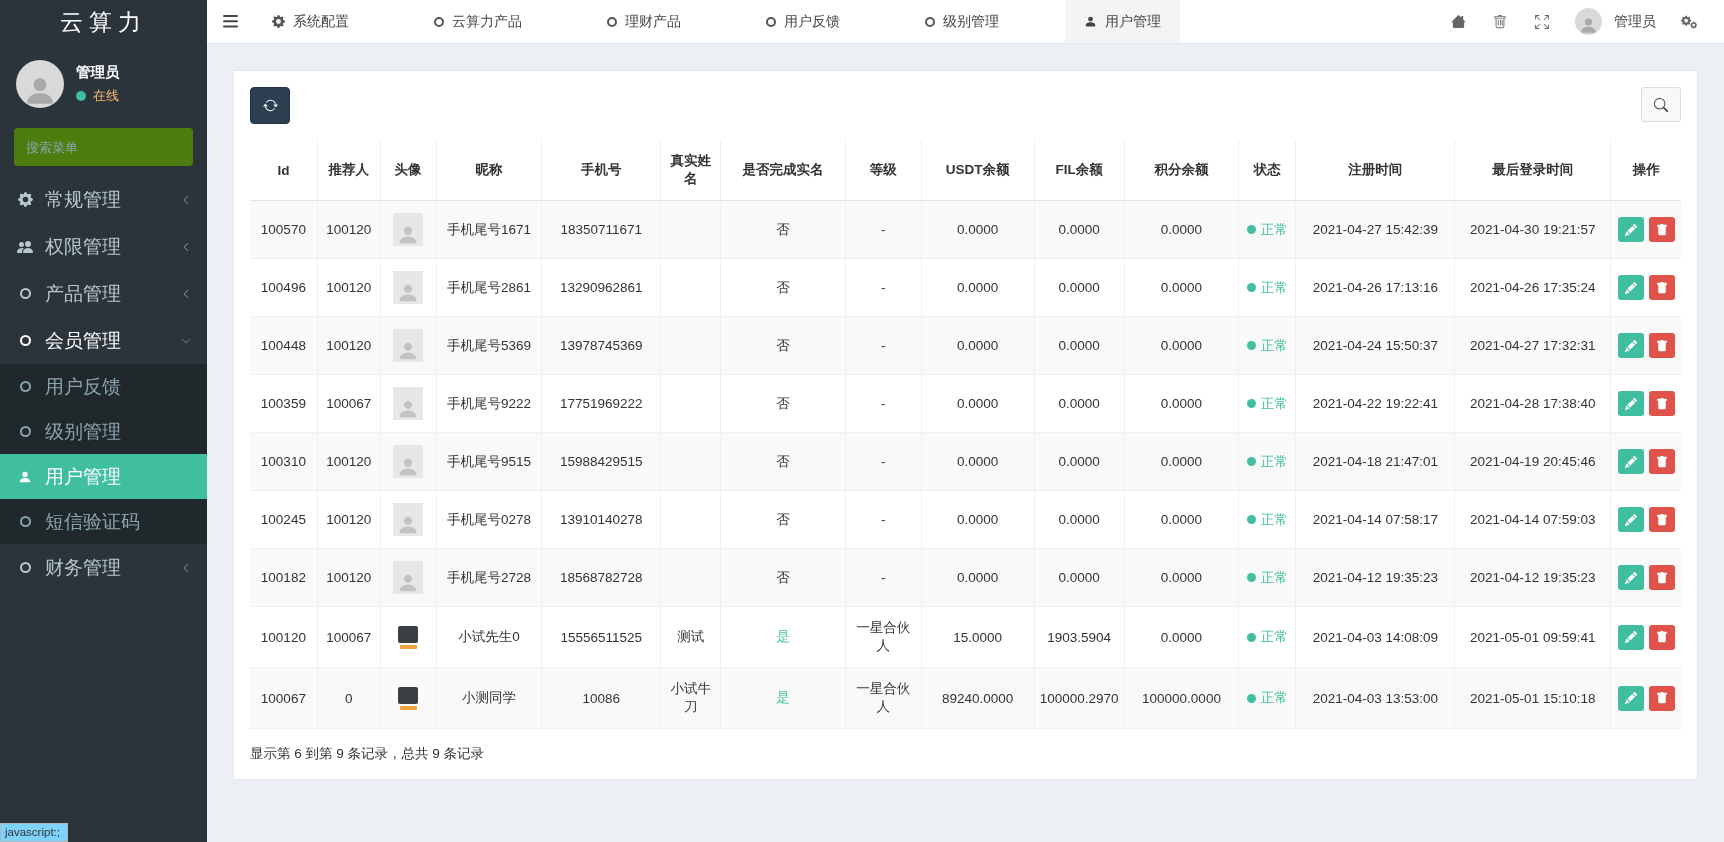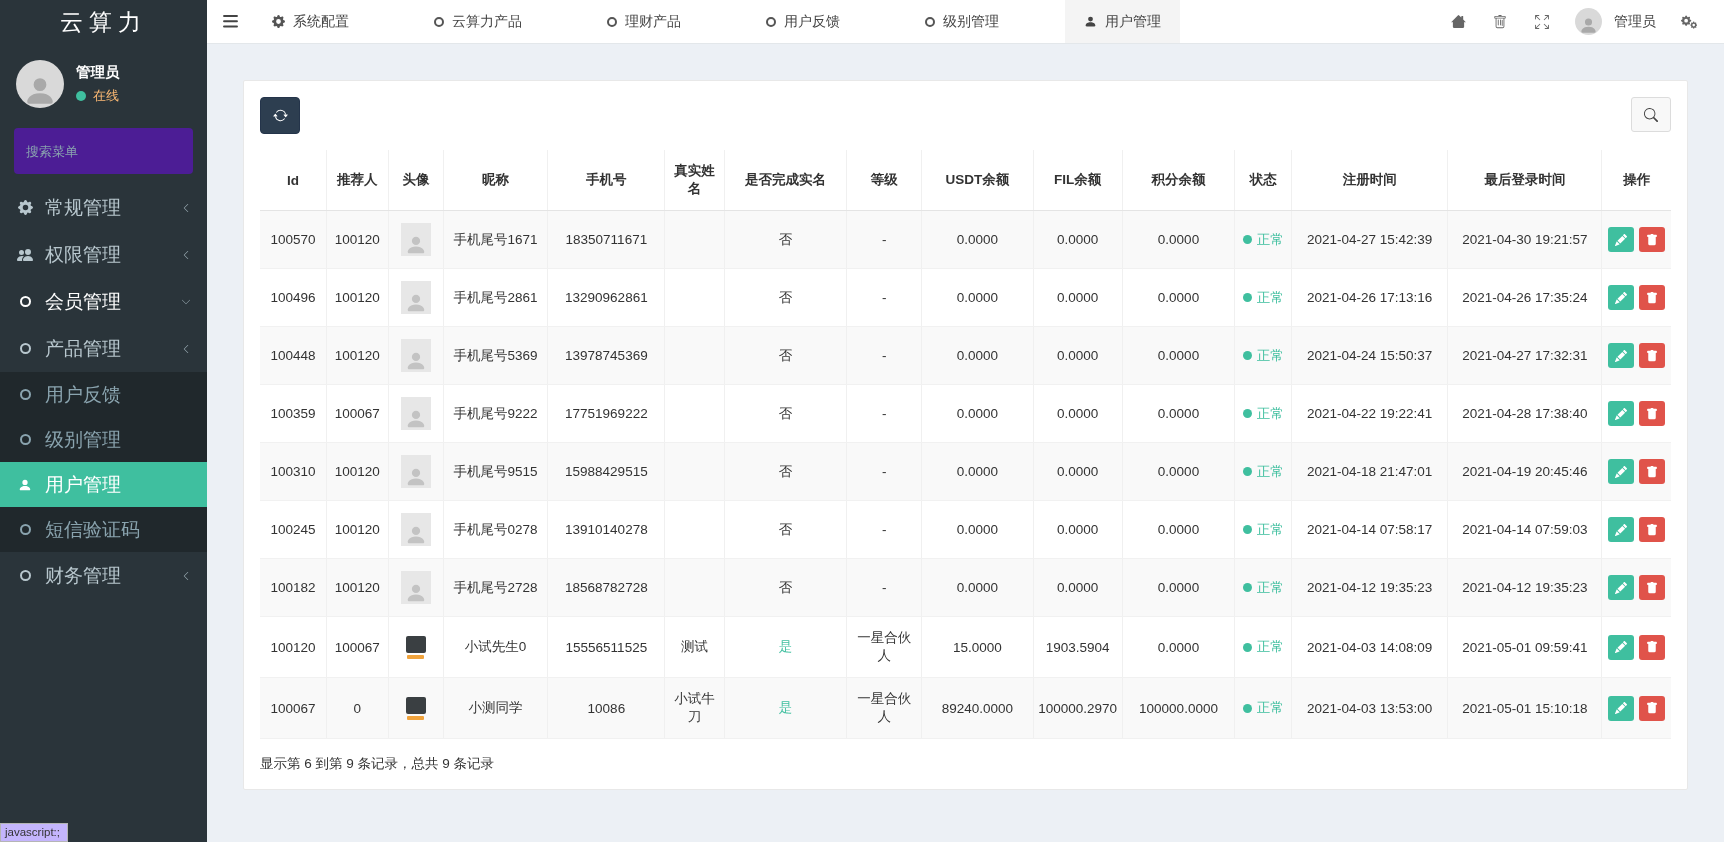--- a/index.html
+++ b/index.html
@@ -16,21 +16,21 @@
           color:#fff; font-size:23px; letter-spacing:6px; background:#2a343a; }
   .user-panel { display:flex; align-items:center; gap:12px; padding:16px 14px 12px 16px; }
   .user-avatar { width:48px; height:48px; border-radius:50%; background:#d9d9d9; overflow:hidden;
                  display:flex; align-items:flex-end; justify-content:center; flex:0 0 48px; }
   .user-avatar svg { width:34px; height:34px; color:#a9a9a9; }
   .user-meta { display:flex; flex-direction:column; gap:5px; }
   .user-name { color:#fff; font-weight:bold; font-size:14.5px; }
   .user-status { color:#fdba74; font-size:13px; display:flex; align-items:center; gap:7px; }
   .online-dot { width:10px; height:10px; border-radius:50%; background:#3fbf9f; display:inline-block; }
 
-  .sidebar-search { margin:8px 14px 10px 14px; display:flex; background:#4c1d95; border-radius:4px; height:46px; overflow:hidden; }
+  .sidebar-search { margin:8px 14px 10px 14px; display:flex; background:#4d7c0f; border-radius:4px; height:38px; overflow:hidden; }
   .sidebar-search input { flex:1; background:transparent; border:none; outline:none;
                           color:#ccc; font-size:13px; padding:0 12px; font-family:inherit; }
   .sidebar-search input::placeholder { color:#8aa4af; }
 
   .menu { list-style:none; margin-top:6px; font-size:19px;font-family:Liberation Serif, serif; }
   .menu-item { display:flex; align-items:center; gap:11px; padding:0 16px; height:47px;
                color:#b8c7ce; cursor:pointer; }
   .menu-item .mi-icon { width:18px; display:flex; justify-content:center; }
   .menu-item .chev { margin-left:auto; color:#95a5ad; }
   .menu-item.open { color:#fff; }
@@ -49,21 +49,21 @@
   .nav-tab .circle-o { width:10px; height:10px; border-width:2px; color:#555; }
   .nav-right { margin-left:auto; display:flex; align-items:center; gap:4px; padding-right:16px; }
   .nav-icon-btn { width:38px; height:44px; display:flex; align-items:center; justify-content:center;
                   color:#666; background:transparent; border:none; cursor:pointer; }
   .nav-avatar { width:27px; height:27px; border-radius:50%; background:#d9d9d9; overflow:hidden;
                 display:flex; align-items:flex-end; justify-content:center; margin-left:10px; }
   .nav-avatar svg { width:19px; height:19px; color:#a9a9a9; }
   .nav-user-label { font-size:14px; color:#444; padding:0 10px 0 8px; cursor:pointer; }
 
   
-  .content { position:absolute; left:207px; top:44px; right:0; bottom:0; background:#ecf0f5; padding:36px; overflow:hidden;border-radius:31px; }
+  .content { position:absolute; left:207px; top:44px; right:0; bottom:0; background:#ecf0f5; padding:26px; overflow:hidden;border-radius:31px; }
   .card { background:#fff; border:1px solid #e8e8e8; border-radius:2px; padding:16px; min-height:535px; }
   .toolbar { display:flex; justify-content:space-between; align-items:flex-start; margin-bottom:16px; }
   .btn-refresh { width:40px; height:37px; background:#2d3e50; border:1px solid #24344a; border-radius:4px;
                  color:#fff; display:flex; align-items:center; justify-content:center; cursor:pointer; }
   .btn-search-toggle { width:40px; height:35px; background:#f8f8f8; border:1px solid #dcdcdc; border-radius:3px;
                  color:#444; display:flex; align-items:center; justify-content:center; cursor:pointer; }
 
   table.users { width:100%; border-collapse:collapse; table-layout:fixed; font-size:13.5px; text-align:center; }
   table.users th { font-weight:bold; padding:12px 4px; border-bottom:1px solid #e4e4e4; color:#333; }
   table.users td { padding:12px 4px; border-bottom:1px solid #f1f1f1; word-break:break-all; }
@@ -81,21 +81,21 @@
   .avatar-photo .ph-cap { width:17px; height:4px; background:#f0a33c; border-radius:1px; margin:2px auto 0; }
 
   .actions-wrap { display:flex; gap:5px; justify-content:center; }
   .btn-edit, .btn-delete { width:26px; height:25px; border:none; border-radius:3px; color:#fff;
                display:flex; align-items:center; justify-content:center; cursor:pointer; }
   .btn-edit { background:#3fbf9f; }
   .btn-delete { background:#e0534a; }
 
   .table-summary { margin-top:16px; font-size:13.5px; color:#333; }
 
-  .status-tooltip { position:absolute; left:0; bottom:0; background:#c4b5fd; border:1px solid #b5b5b5;
+  .status-tooltip { position:absolute; left:0; bottom:0; background:#7dd3fc; border:1px solid #b5b5b5;
                     padding:2px 7px 3px 4px; font-size:11.5px; color:#333; z-index:30;margin-top:17px; }
 </style>
 </head>
 <body>
 
 <aside class="sidebar">
   <div class="logo">云算力</div>
 
   <div class="user-panel">
     <div class="user-avatar">
@@ -137,39 +137,39 @@
             <path d="M7 14s-1 0-1-1 1-4 5-4 5 3 5 4-1 1-1 1H7Zm4-6a3 3 0 1 0 0-6 3 3 0 0 0 0 6Zm-5.784 6A2.238 2.238 0 0 1 5 13c0-1.355.68-2.75 1.936-3.72A6.325 6.325 0 0 0 5 9c-4 0-5 3-5 4s1 1 1 1h4.216ZM4.5 8a2.5 2.5 0 1 0 0-5 2.5 2.5 0 0 0 0 5Z"></path>
           </svg>
       </span>
       <span>权限管理</span>
       <span class="chev">
           <svg width="10" height="10" viewBox="0 0 16 16" fill="currentColor">
             <path d="M11.354 1.646a.5.5 0 0 1 0 .708L5.707 8l5.647 5.646a.5.5 0 0 1-.708.708l-6-6a.5.5 0 0 1 0-.708l6-6a.5.5 0 0 1 .708 0z"></path>
           </svg>
         </span>
     </li>
+    <li class="menu-item">
+      <span class="mi-icon">
+          <span class="circle-o"></span>
+        </span>
+      <span>产品管理</span>
+      <span class="chev">
+          <svg width="10" height="10" viewBox="0 0 16 16" fill="currentColor">
+            <path d="M11.354 1.646a.5.5 0 0 1 0 .708L5.707 8l5.647 5.646a.5.5 0 0 1-.708.708l-6-6a.5.5 0 0 1 0-.708l6-6a.5.5 0 0 1 .708 0z"></path>
+          </svg>
+        </span>
+    </li>
     <li class="menu-item open">
       <span class="mi-icon">
           <span class="circle-o"></span>
         </span>
       <span>会员管理</span>
       <span class="chev">
           <svg width="10" height="10" viewBox="0 0 16 16" fill="currentColor">
             <path d="M1.646 4.646a.5.5 0 0 1 .708 0L8 10.293l5.646-5.647a.5.5 0 0 1 .708.708l-6 6a.5.5 0 0 1-.708 0l-6-6a.5.5 0 0 1 0-.708z"></path>
-          </svg>
-        </span>
-    </li>
-    <li class="menu-item">
-      <span class="mi-icon">
-          <span class="circle-o"></span>
-        </span>
-      <span>产品管理</span>
-      <span class="chev">
-          <svg width="10" height="10" viewBox="0 0 16 16" fill="currentColor">
-            <path d="M11.354 1.646a.5.5 0 0 1 0 .708L5.707 8l5.647 5.646a.5.5 0 0 1-.708.708l-6-6a.5.5 0 0 1 0-.708l6-6a.5.5 0 0 1 .708 0z"></path>
           </svg>
         </span>
     </li>
     <ul class="submenu">
       <li class="menu-item">
         <span class="mi-icon">
             <span class="circle-o"></span>
           </span>
         <span>用户反馈</span>
       </li>

